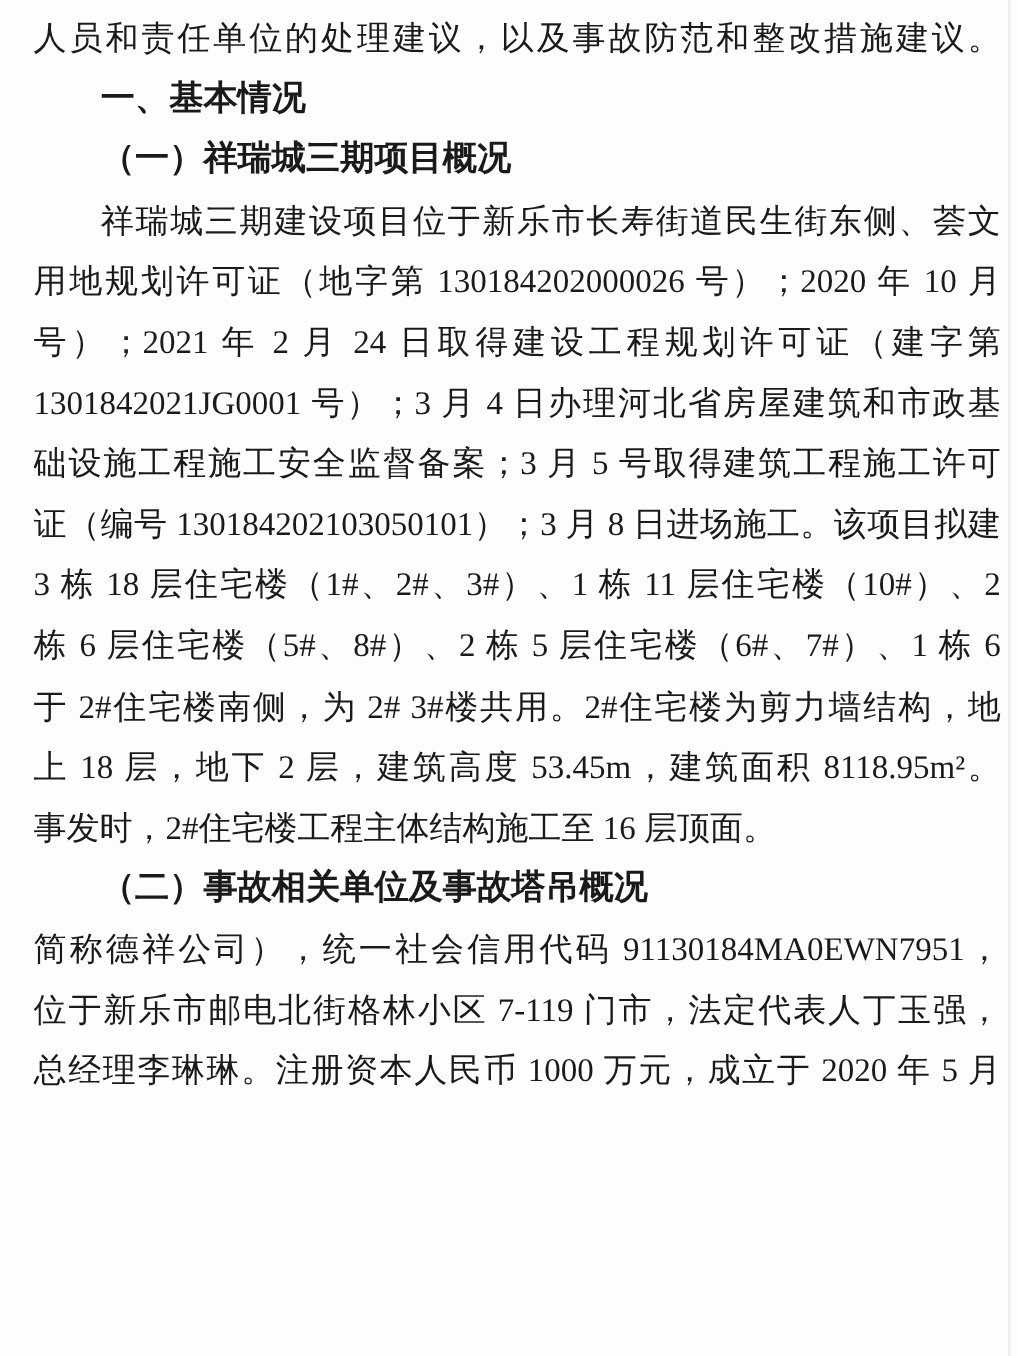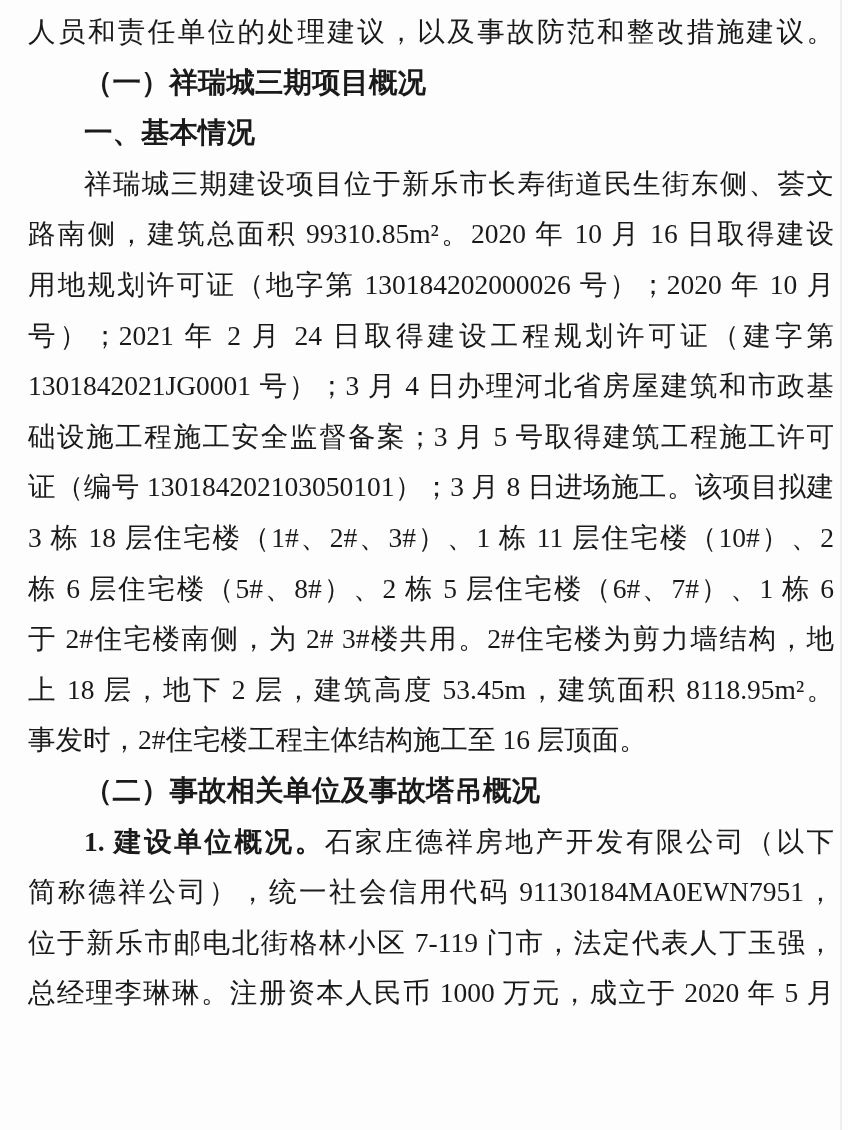--- a/index.html
+++ b/index.html
@@ -51,38 +51,34 @@
   }
 </style>
 </head>
 <body>
 
 <div class="page">
   <div class="scan-edge"></div>
 
   <div class="line">人员和责任单位的处理建议，以及事故防范和整改措施建议。</div>
 
+  <div class="line h indent">一、基本情况</div>
+
   <div class="line h indent">（一）祥瑞城三期项目概况</div>
 
-  <div class="line h indent">一、基本情况</div>
-
   <div class="line indent">祥瑞城三期建设项目位于新乐市长寿街道民生街东侧、荟文</div>
-  <div class="line">路南侧，建筑总面积 99310.85m²。2020 年 10 月 16 日取得建设</div>
   <div class="line">用地规划许可证（地字第 130184202000026 号）；2020 年 10 月</div>
   <div class="line">号）；2021 年 2 月 24 日取得建设工程规划许可证（建字第</div>
   <div class="line">1301842021JG0001 号）；3 月 4 日办理河北省房屋建筑和市政基</div>
   <div class="line">础设施工程施工安全监督备案；3 月 5 号取得建筑工程施工许可</div>
   <div class="line">证（编号 130184202103050101）；3 月 8 日进场施工。该项目拟建</div>
   <div class="line">3 栋 18 层住宅楼（1#、2#、3#）、1 栋 11 层住宅楼（10#）、2</div>
   <div class="line">栋 6 层住宅楼（5#、8#）、2 栋 5 层住宅楼（6#、7#）、1 栋 6</div>
   <div class="line">于 2#住宅楼南侧，为 2# 3#楼共用。2#住宅楼为剪力墙结构，地</div>
   <div class="line">上 18 层，地下 2 层，建筑高度 53.45m，建筑面积 8118.95m²。</div>
   <div class="line end">事发时，2#住宅楼工程主体结构施工至 16 层顶面。</div>
 
   <div class="line h indent">（二）事故相关单位及事故塔吊概况</div>
 
-  <div class="line indent">
-    <span class="b">1. 建设单位概况。</span><span>石家庄德祥房地产开发有限公司（以下</span>
-  </div>
   <div class="line">简称德祥公司），统一社会信用代码 91130184MA0EWN7951，</div>
   <div class="line">位于新乐市邮电北街格林小区 7-119 门市，法定代表人丁玉强，</div>
   <div class="line">总经理李琳琳。注册资本人民币 1000 万元，成立于 2020 年 5 月</div>
 </div>
 
 </body></html>

